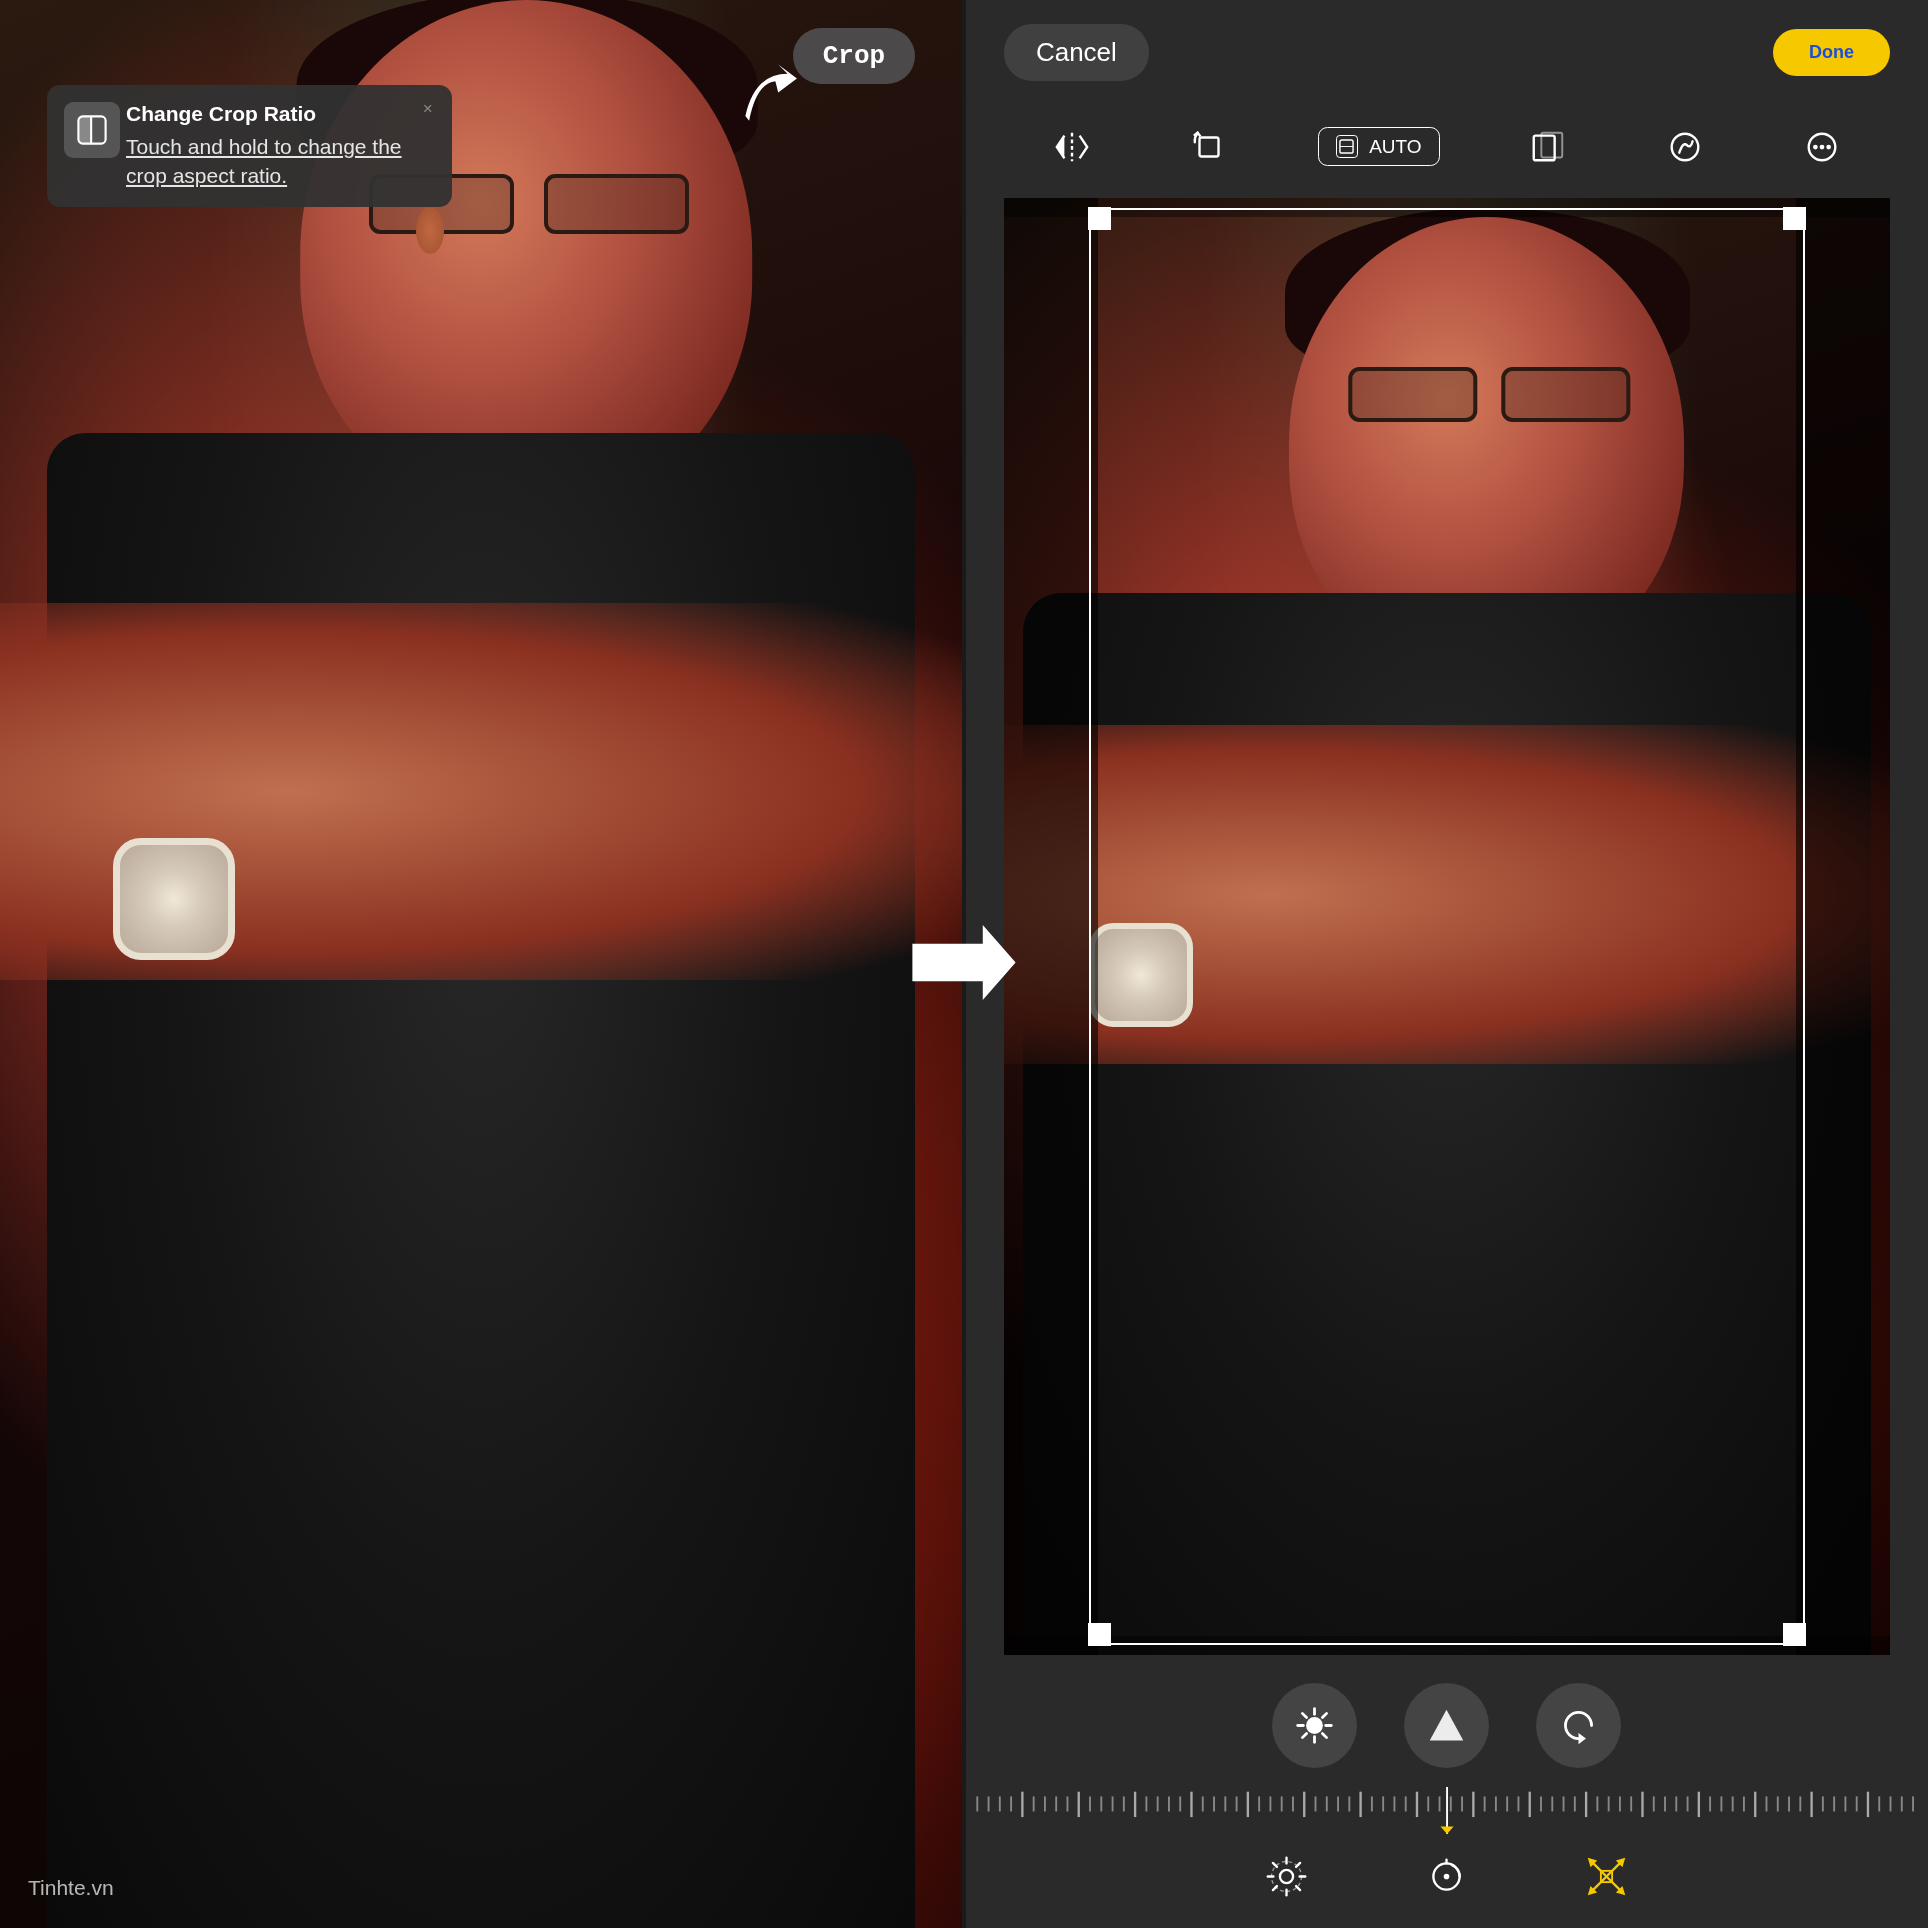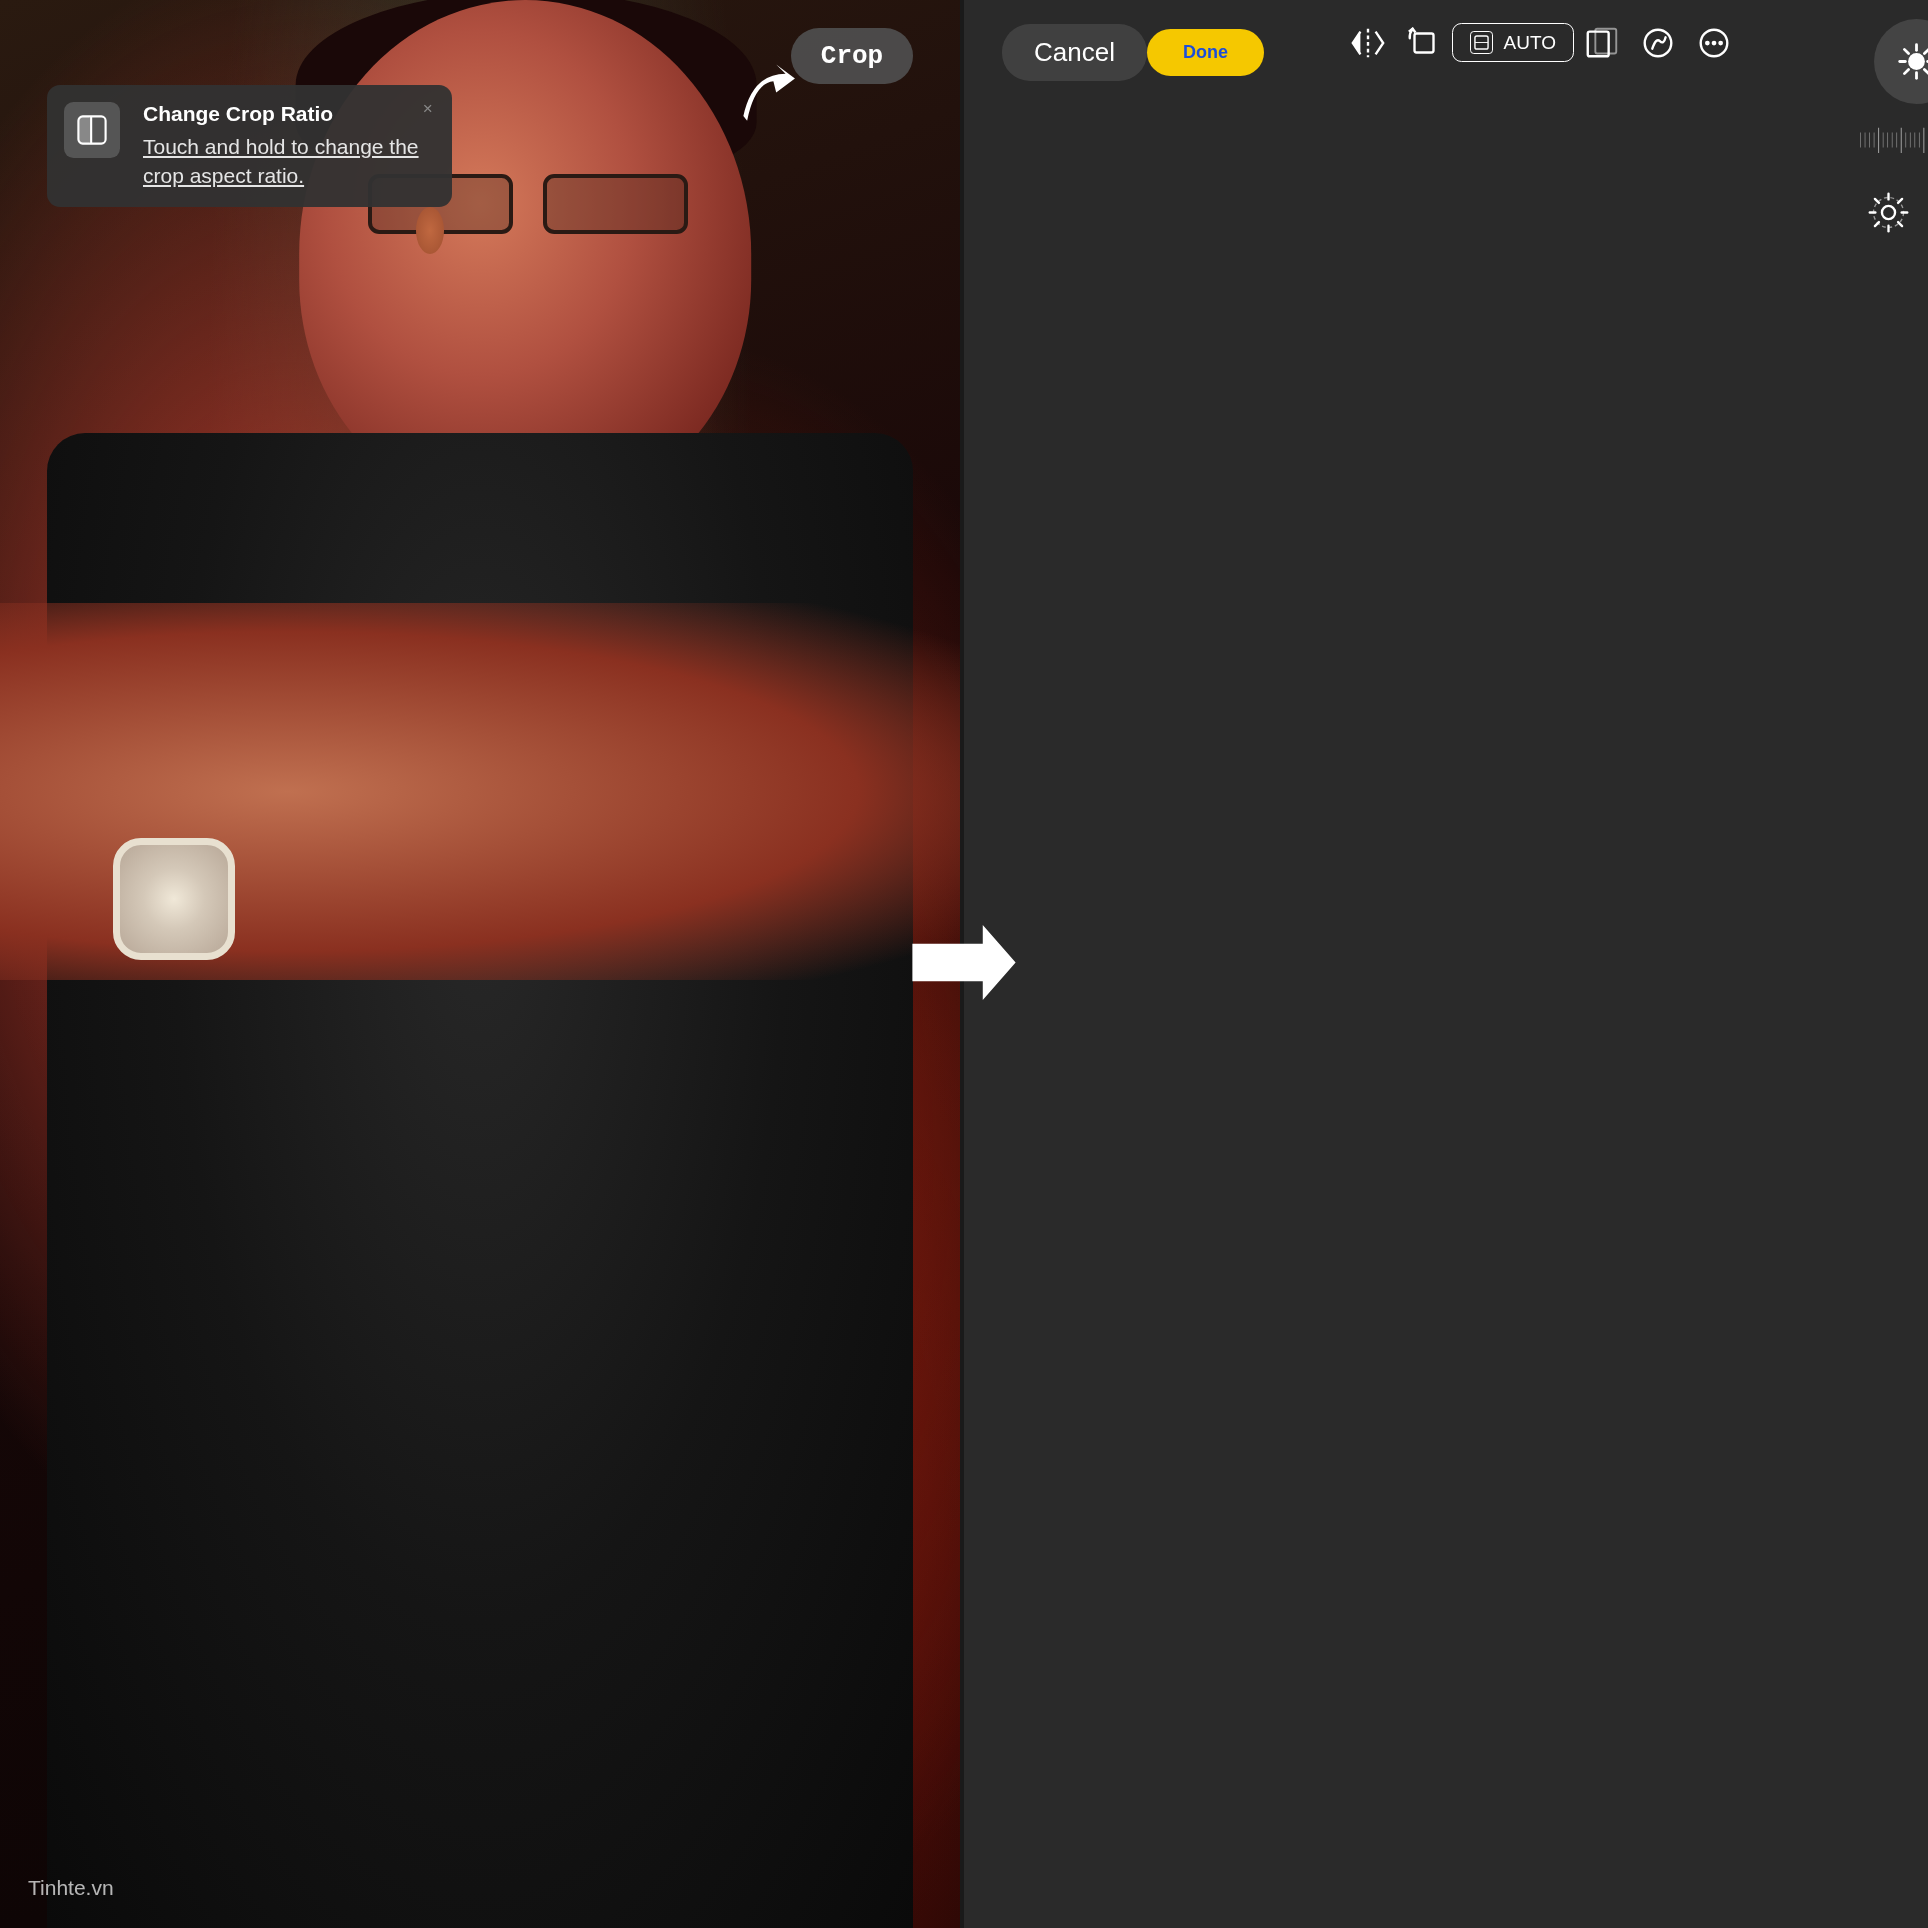--- a/index.html
+++ b/index.html
@@ -135,21 +135,21 @@
     .tooltip {
       position: absolute;
       top: 85px;
       left: 47px;
       width: 405px;
       background: rgba(50, 50, 50, 0.95);
       border-radius: 13px;
       padding: 17px 19px 17px 17px;
       display: flex;
       align-items: flex-start;
-      gap: 23px;
+      gap: 6px;
       z-index: 100;
     }
 
     .tooltip-icon {
       width: 56px;
       height: 56px;
       background: #555;
       border-radius: 9.4px;
       display: flex;
       align-items: center;
@@ -233,21 +233,21 @@
       z-index: 100;
     }
 
     
     .right-panel {
       width: 964px;
       height: 1928px;
       background: #2a2a2a;
       position: relative;
       display: flex;
-      flex-direction: row;
+      flex-direction: column;
     }
 
     
     .top-bar {
       height: 104px;
       display: flex;
       align-items: center;
       justify-content: space-between;
       padding: 0 38px;
       background: #2a2a2a;

